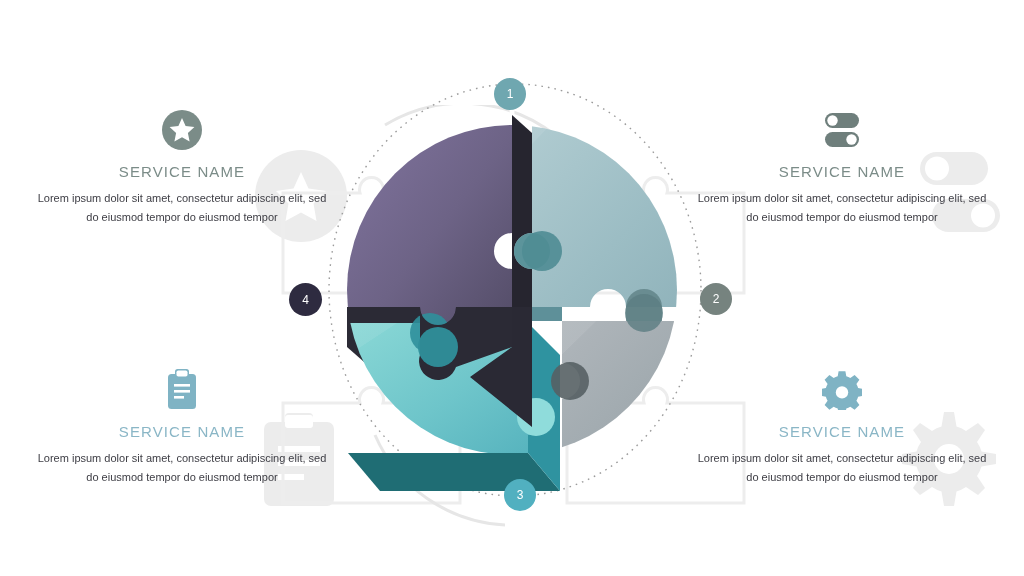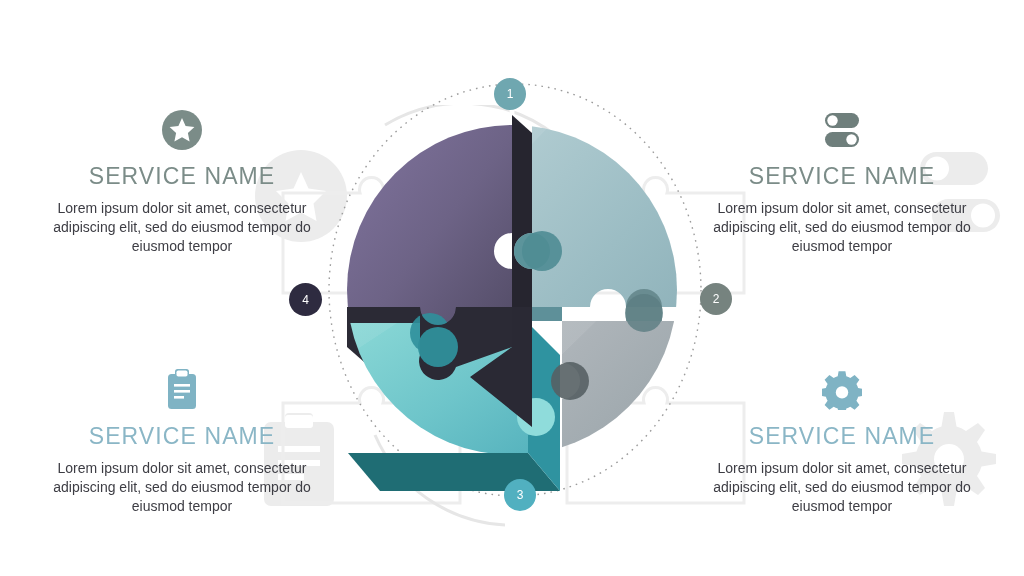--- a/index.html
+++ b/index.html
@@ -13,25 +13,25 @@
   .stage{position:absolute;inset:0;}
 
   
   .wm{position:absolute;opacity:1;pointer-events:none;}
   .wm svg{display:block;}
 
   
   .svc{position:absolute;width:300px;text-align:center;}
   .svc-icon{height:46px;display:flex;align-items:center;justify-content:center;margin-bottom:10px;}
   .svc-title{
-    font-size:23px;letter-spacing:1.1px;font-weight:400;
+    font-size:15px;letter-spacing:1.1px;font-weight:400;
     margin:0 0 9px 0;
   }
   .svc-desc{
-    font-size:14px;line-height:19px;color:#3d3d44;margin:0;
+    font-size:11px;line-height:19px;color:#3d3d44;margin:0;
     font-family:"Liberation Sans", sans-serif;
   }
   .svc-tl{left:32px;top:107px;}
   .svc-bl{left:32px;top:367px;}
   .svc-tr{left:692px;top:107px;}
   .svc-br{left:692px;top:367px;}
 
   
   .puzzle{position:absolute;left:270px;top:55px;width:485px;height:470px;}
 

